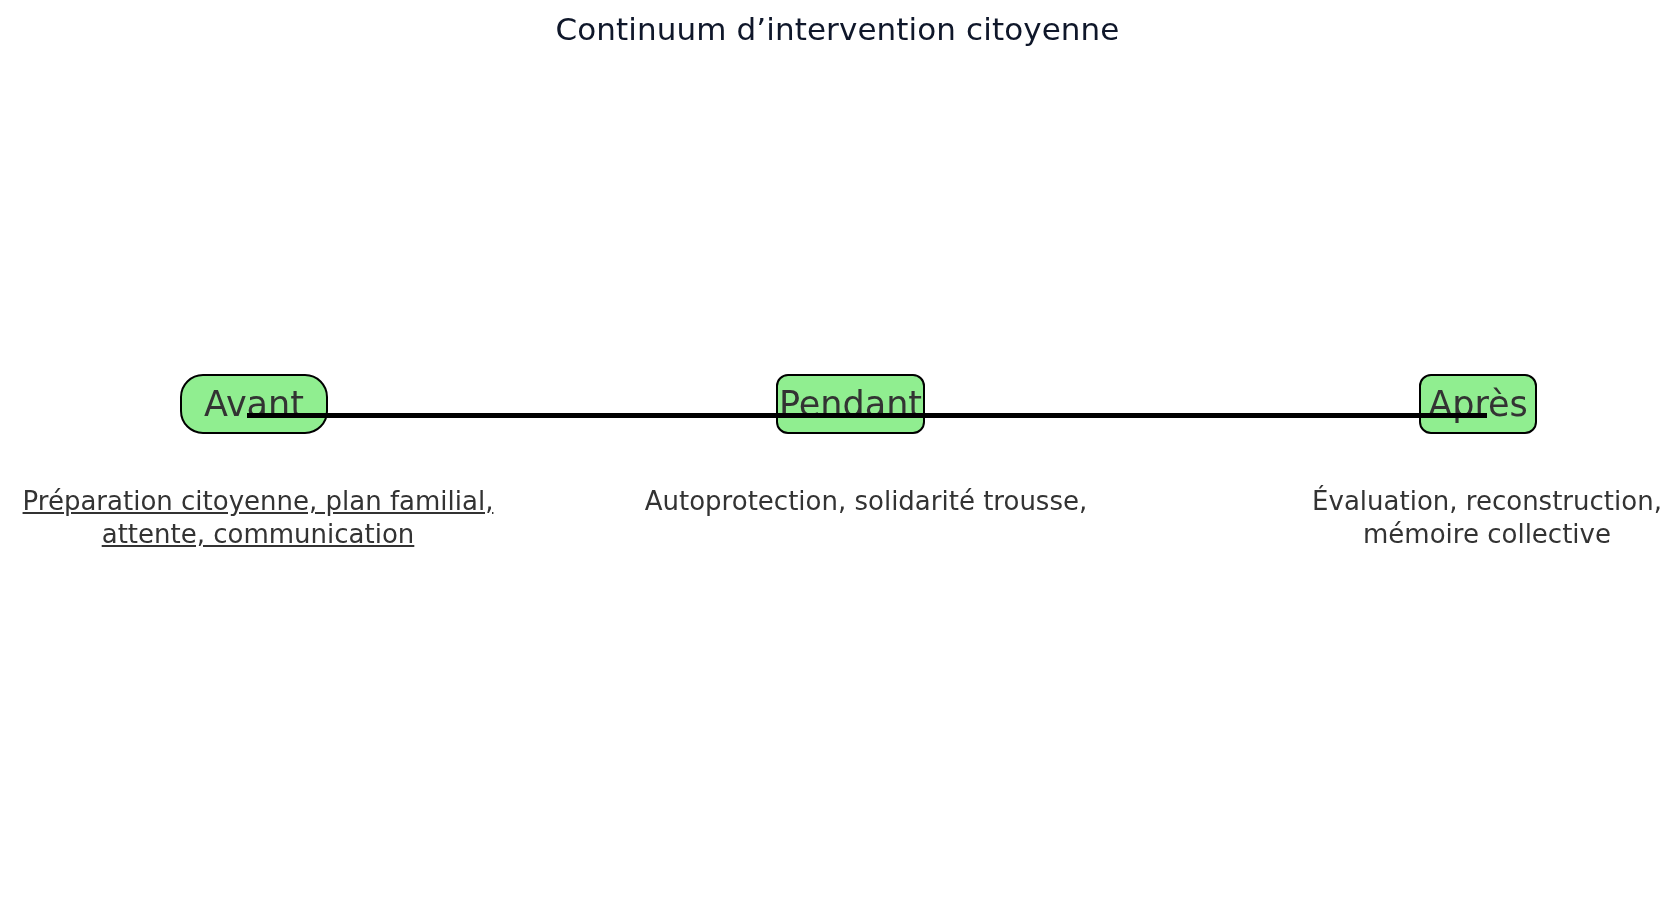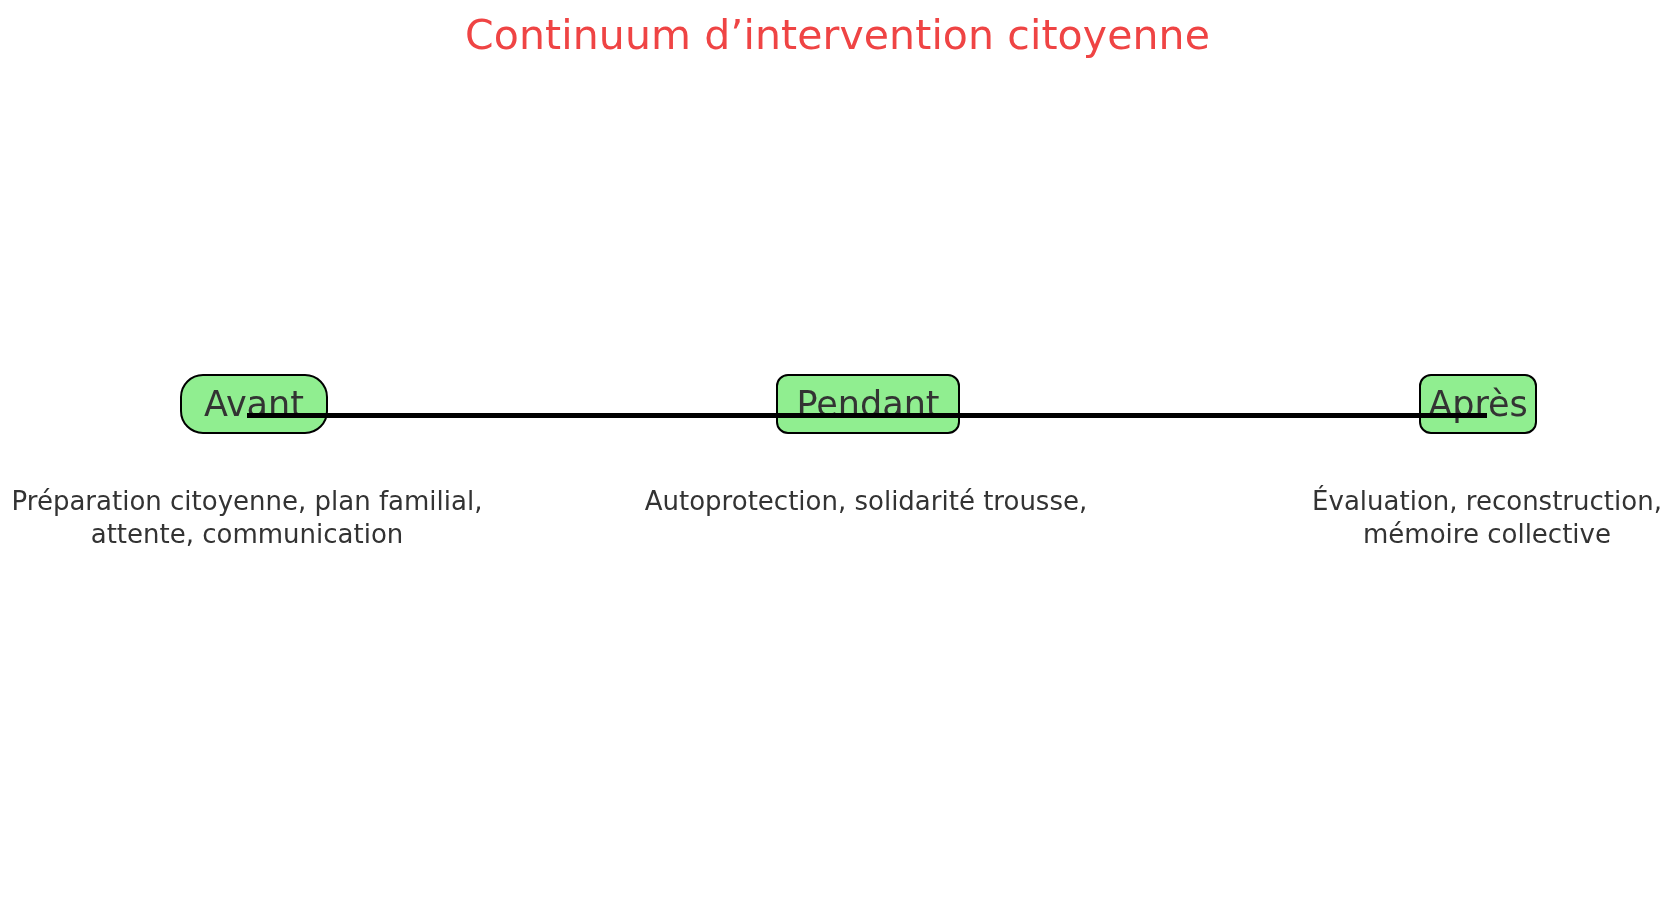--- a/index.html
+++ b/index.html
@@ -23,23 +23,23 @@
     height: 899px;
   }
 
   
   #chart-title {
     position: absolute;
     top: 10px;
     left: 0;
     width: 1675px;
     text-align: center;
-    font-size: 41px;
+    font-size: 31px;
     font-weight: 400;
-    color: #ef4444;
+    color: #0f172a;
     letter-spacing: 0.1px;
     white-space: nowrap;
     line-height: 1.25;
   }
 
   
   #timeline-track {
     position: absolute;
     left: 247px;
     top: 413px;
@@ -67,21 +67,21 @@
     font-size: 35px;
     font-weight: 400;
     color: #333333;
     white-space: nowrap;
     line-height: 1;
     position: relative;
     z-index: 1;
   }
 
   #stage-node-0 { left: 180px;  width: 148px; border-radius: 23px; }
-  #stage-node-1 { left: 776px;  width: 184px; }
+  #stage-node-1 { left: 776px;  width: 149px; }
   #stage-node-2 { left: 1419px; width: 118px; }
 
   
   #timeline-track-over {
     position: absolute;
     left: 247px;
     top: 413px;
     width: 1240px;
     height: 5px;
     background: #000000;
@@ -92,21 +92,21 @@
   
   .stage-caption {
     position: absolute;
     top: 485px;
     text-align: center;
     font-size: 26px;
     line-height: 1.28;
     color: #333333;
     z-index: 2;
   }
-  #stage-caption-0 { left: 0px;    width: 494px; }
+  #stage-caption-0 { left: 11px;    width: 494px; text-decoration: underline; }
   #stage-caption-1 { left: 619px;  width: 494px; }
   #stage-caption-2 { left: 1240px; width: 494px; }
   .caption-line { display: block; white-space: nowrap; }
 </style>
 </head>
 <body>
 
 <div id="diagram-canvas">
 
   <div id="chart-title">Continuum d’intervention citoyenne</div>

